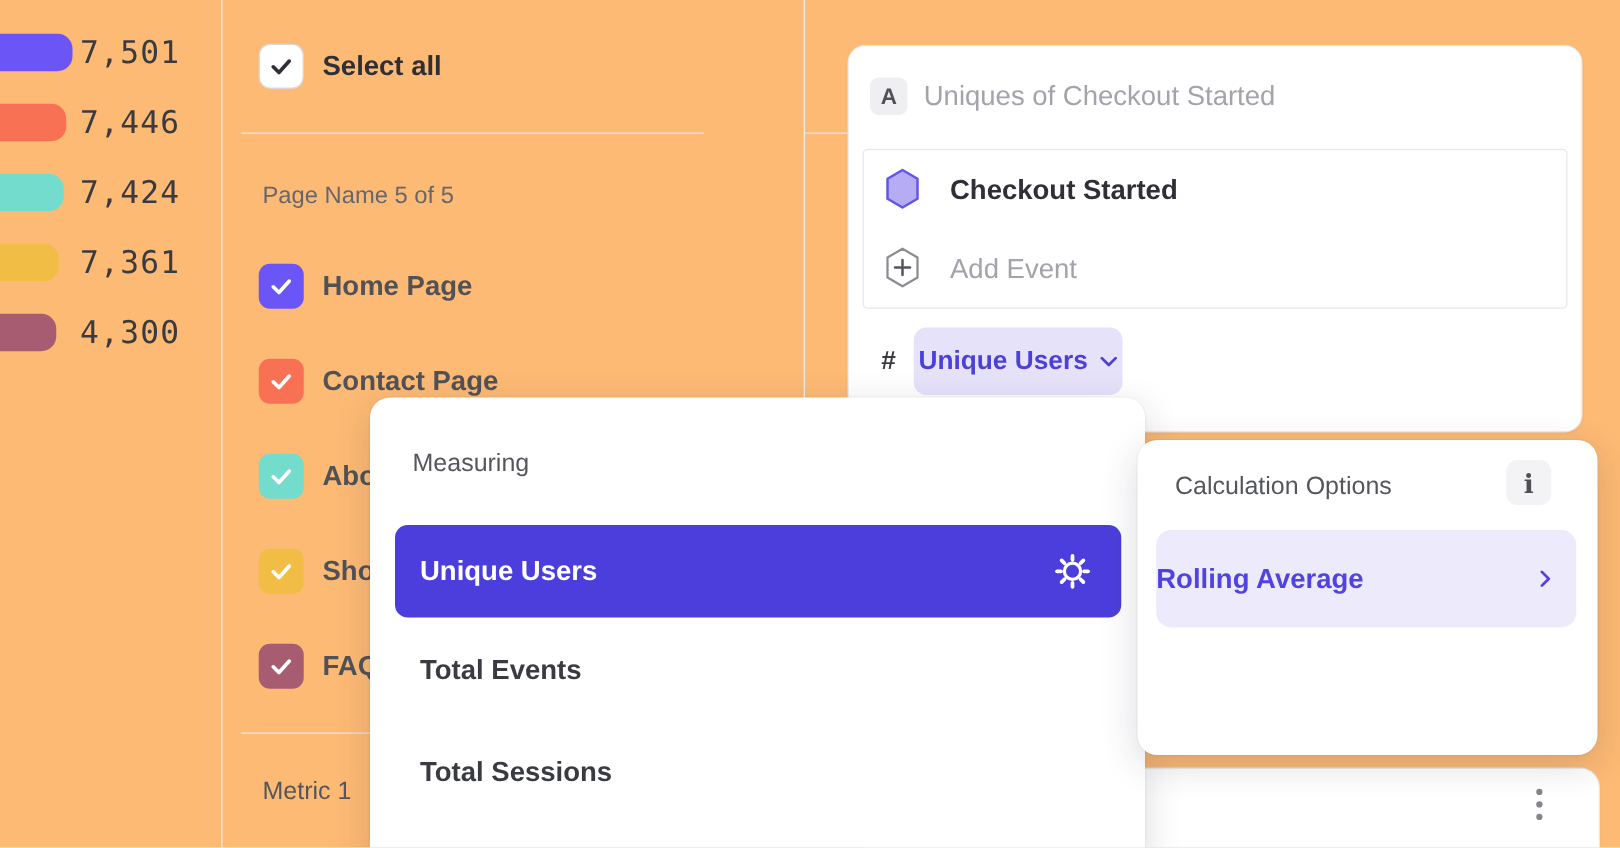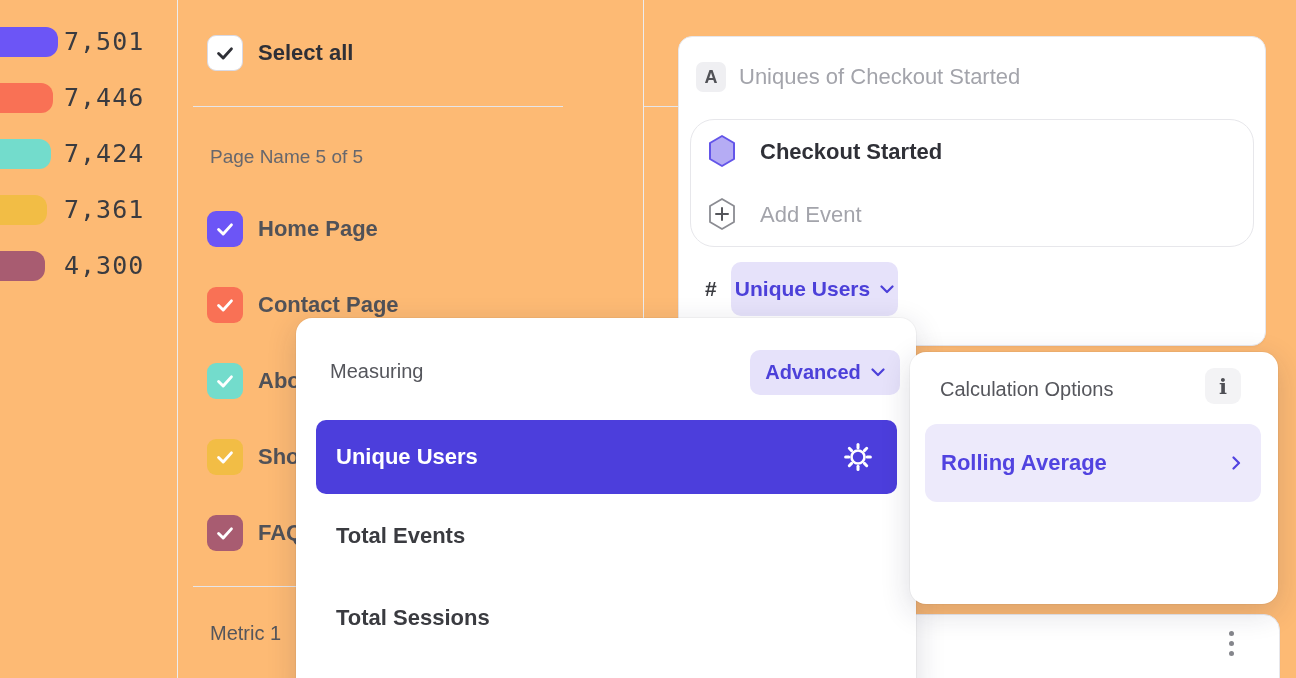--- a/index.html
+++ b/index.html
@@ -108,21 +108,21 @@
 
   <div class="hdivider" style="left:193px;top:586px;width:370px"></div>
   <div class="muted-label" style="left:210px;top:622px;font-size:20px;color:#55565C">Metric 1</div>
 
   <div class="vdivider" style="left:643px"></div>
 
   <div class="card" style="left:678px;top:36px;width:586px;height:308px;z-index:1">
     <div class="badge-a" style="left:17px;top:25px">A</div>
     <div class="placeholder" style="left:60px;top:25px">Uniques of Checkout Started</div>
 
-    <div class="card" style="left:11px;top:82px;width:562px;height:126px;border-radius:24px;box-shadow:none">
+    <div class="card" style="left:11px;top:82px;width:562px;height:126px;border-radius:4px;box-shadow:none">
       <svg class="abs" style="left:16px;top:13px" width="30" height="36" viewBox="0 0 30 36">
         <path d="M15 3 L27 10 V26 L15 33 L3 26 V10 Z" fill="#B5ACF4" stroke="#6355E9" stroke-width="2" stroke-linejoin="round"></path>
       </svg>
       <div class="event-label" style="left:69px;top:17px">Checkout Started</div>
 
       <svg class="abs" style="left:16px;top:76px" width="30" height="36" viewBox="0 0 30 36">
         <path d="M15 3 L27 10 V26 L15 33 L3 26 V10 Z" fill="none" stroke="#8B8C92" stroke-width="1.8" stroke-linejoin="round"></path>
         <path d="M15 12 V24 M9 18 H21" fill="none" stroke="#55565B" stroke-width="2" stroke-linecap="round"></path>
       </svg>
       <div class="placeholder" style="left:69px;top:80px">Add Event</div>
@@ -141,26 +141,20 @@
     <div class="kebab" style="left:534px;top:12px">
       <div class="dot"></div>
       <div class="dot"></div>
       <div class="dot"></div>
     </div>
   </div>
 
   <div class="popover" style="left:296px;top:318px;width:620px;height:380px;z-index:5">
     <div class="abs" style="left:34px;top:42px;font-size:20px;font-weight:500;color:#55565C">Measuring</div>
 
-    <div class="chip" style="left:454px;top:32px;width:150px;height:45px;font-size:20px">
-      <span>Advanced</span>
-      <svg width="14" height="9" viewBox="0 0 14 9">
-        <path d="M1.5 1.5 L7 7 L12.5 1.5" fill="none" stroke="#4C40D9" stroke-width="2.2" stroke-linecap="round" stroke-linejoin="round"></path>
-      </svg>
-    </div>
 
     <div class="menu-item-selected" style="left:20px;top:102px;width:581px;height:74px">
       <span style="margin-left:20px">Unique Users</span>
       <svg class="abs" style="right:24px;top:22px" width="30" height="30" viewBox="0 0 30 30">
         <circle cx="15" cy="15" r="6.5" fill="none" stroke="#fff" stroke-width="2.6"></circle>
         <g stroke="#fff" stroke-width="3" stroke-linecap="round">
           <line x1="15" y1="2.6" x2="15" y2="5.8"></line>
             <line x1="15" y1="24.2" x2="15" y2="27.4"></line>
           <line x1="2.6" y1="15" x2="5.8" y2="15"></line>
             <line x1="24.2" y1="15" x2="27.4" y2="15"></line>
@@ -176,21 +170,21 @@
     <div class="menu-item" style="left:40px;top:280px;height:40px;line-height:40px">Total Sessions</div>
   </div>
 
   <div class="popover" style="left:910px;top:352px;width:368px;height:252px;z-index:6">
     <div class="abs" style="left:30px;top:26px;font-size:20px;font-weight:500;color:#55565C">Calculation Options</div>
     <div class="info-btn" style="left:295px;top:16px">
       <span>i</span>
     </div>
 
     <div class="calc-item-hl" style="left:15px;top:72px;width:336px;height:78px">
-      <span style="margin-left:16px">Rolling Average</span>
+      <span style="margin-left:0">Rolling Average</span>
       <svg class="abs" style="right:20px;top:32px" width="9" height="14" viewBox="0 0 9 14">
         <path d="M1.5 1.5 L7 7 L1.5 12.5" fill="none" stroke="#5143E0" stroke-width="2.2" stroke-linecap="round" stroke-linejoin="round"></path>
       </svg>
     </div>
 
   </div>
 
 </div>
 
 </body></html>

